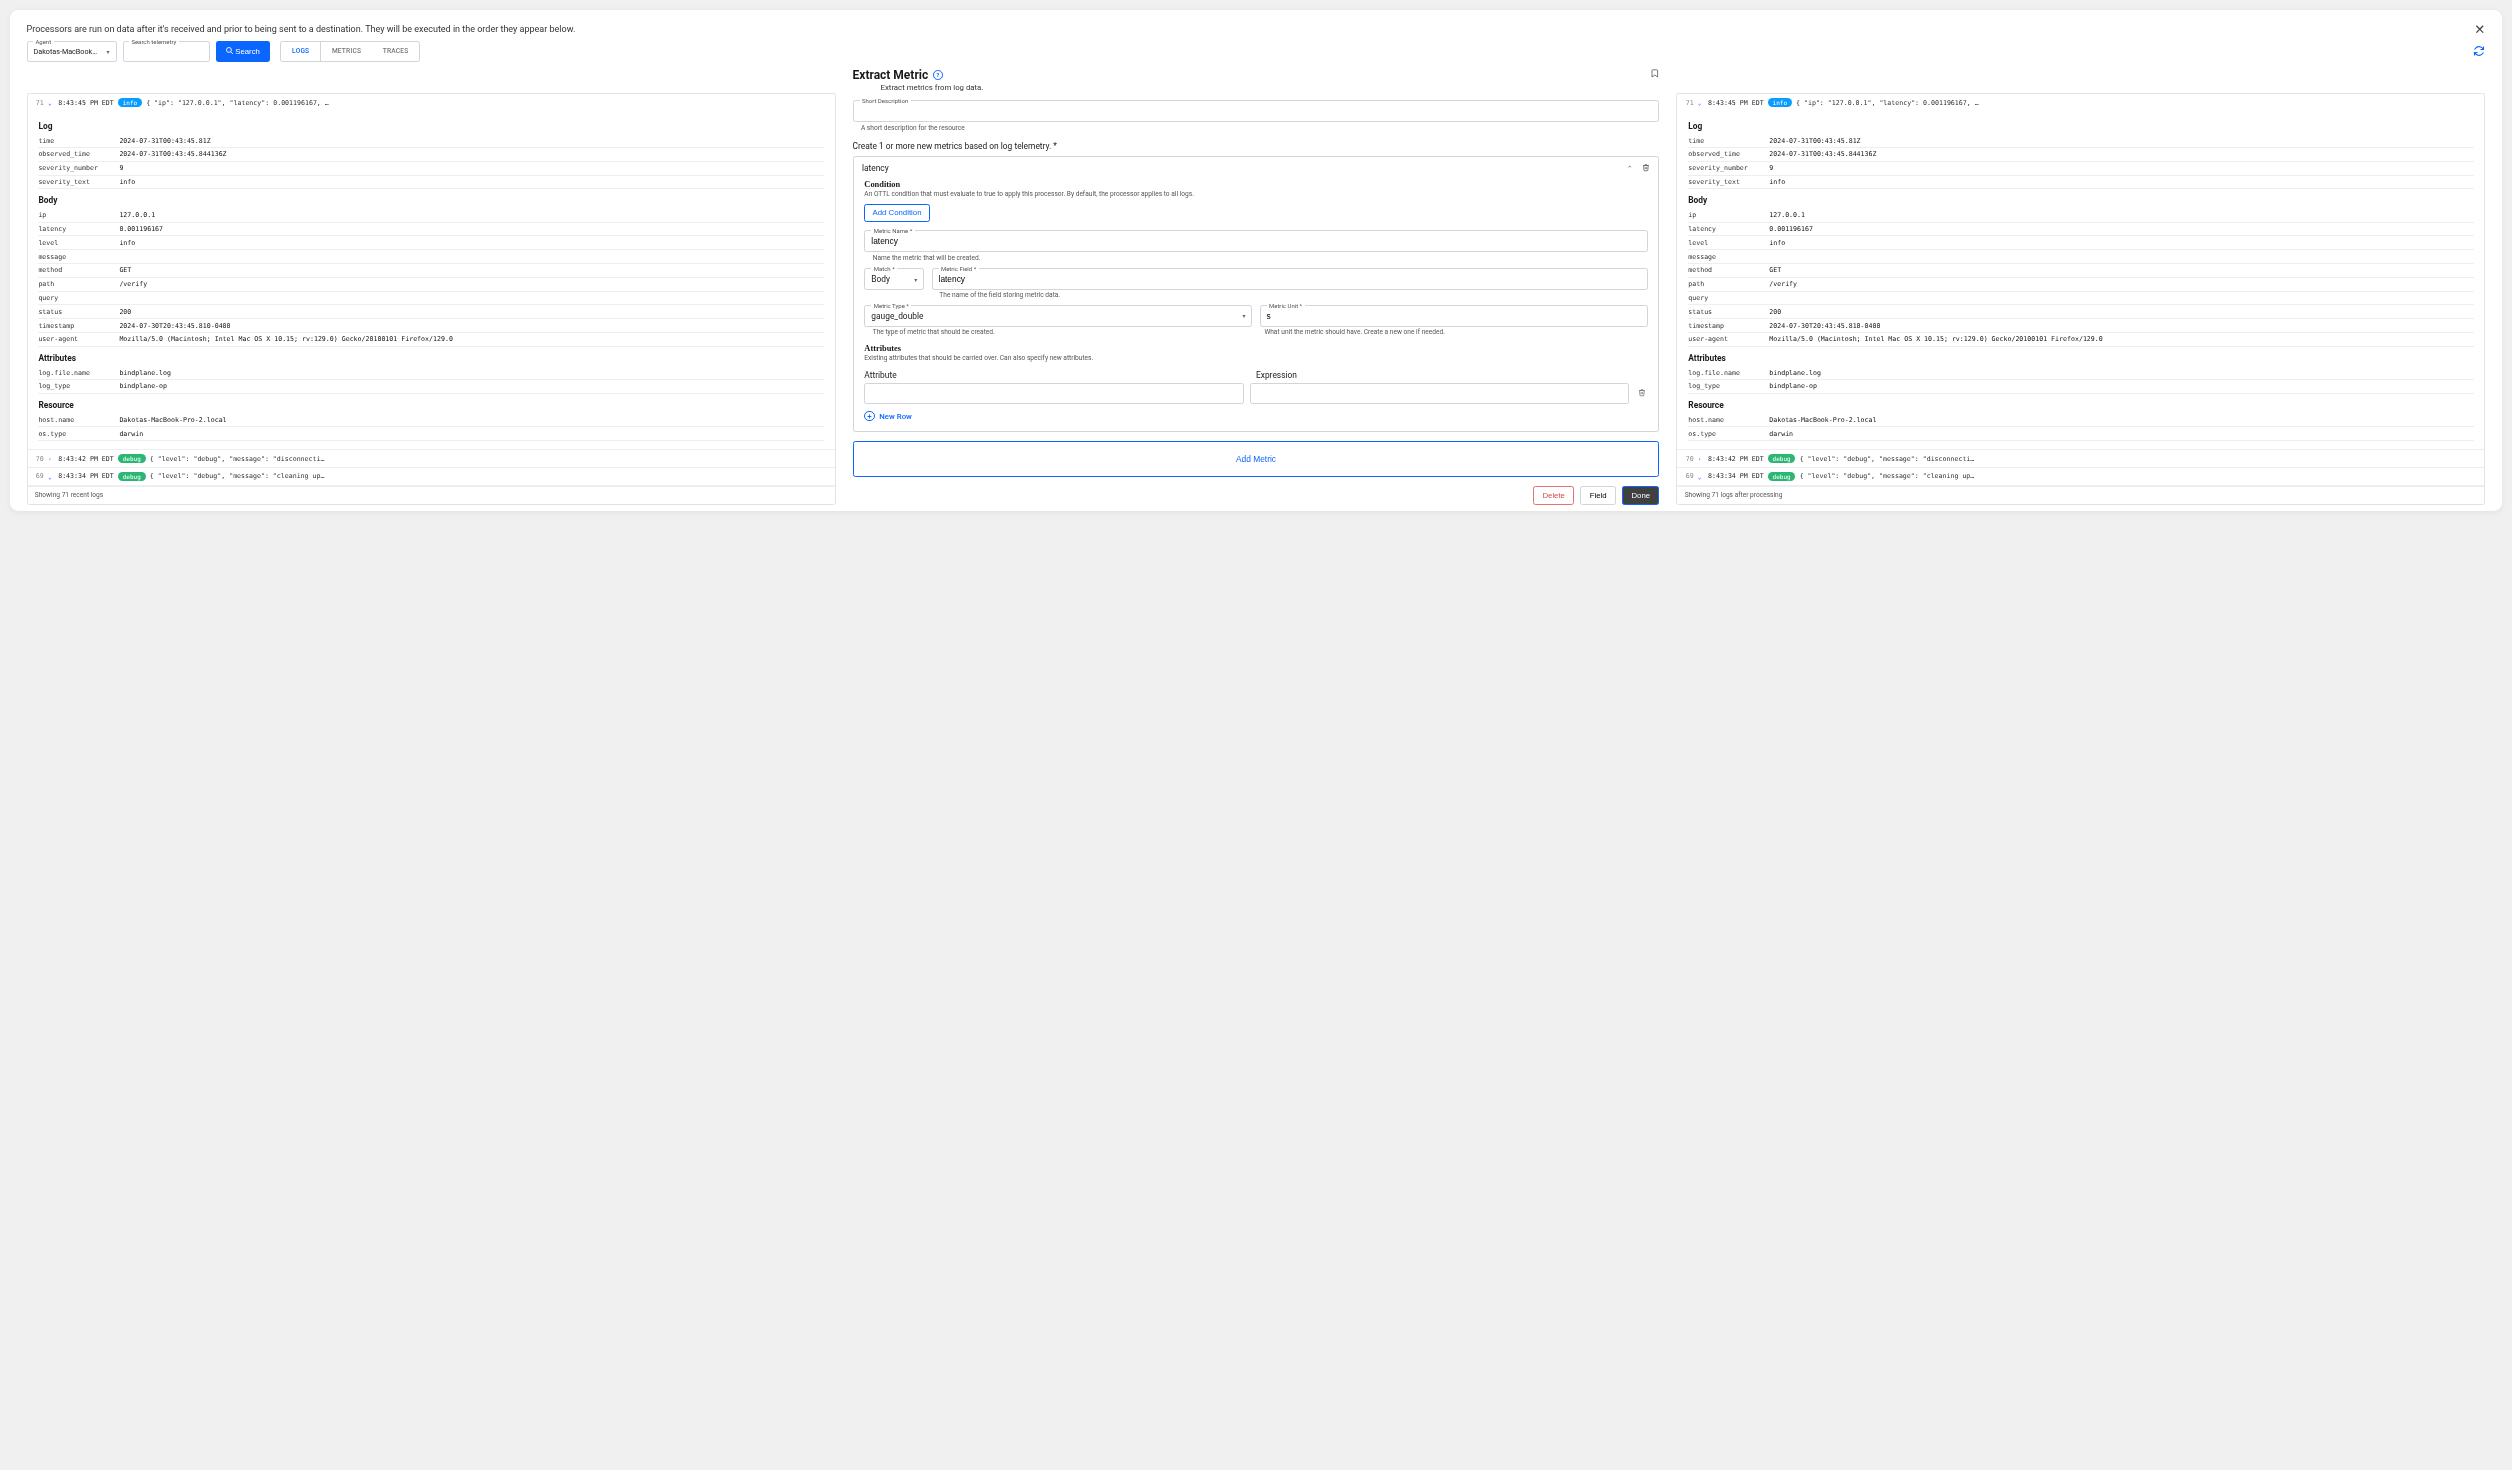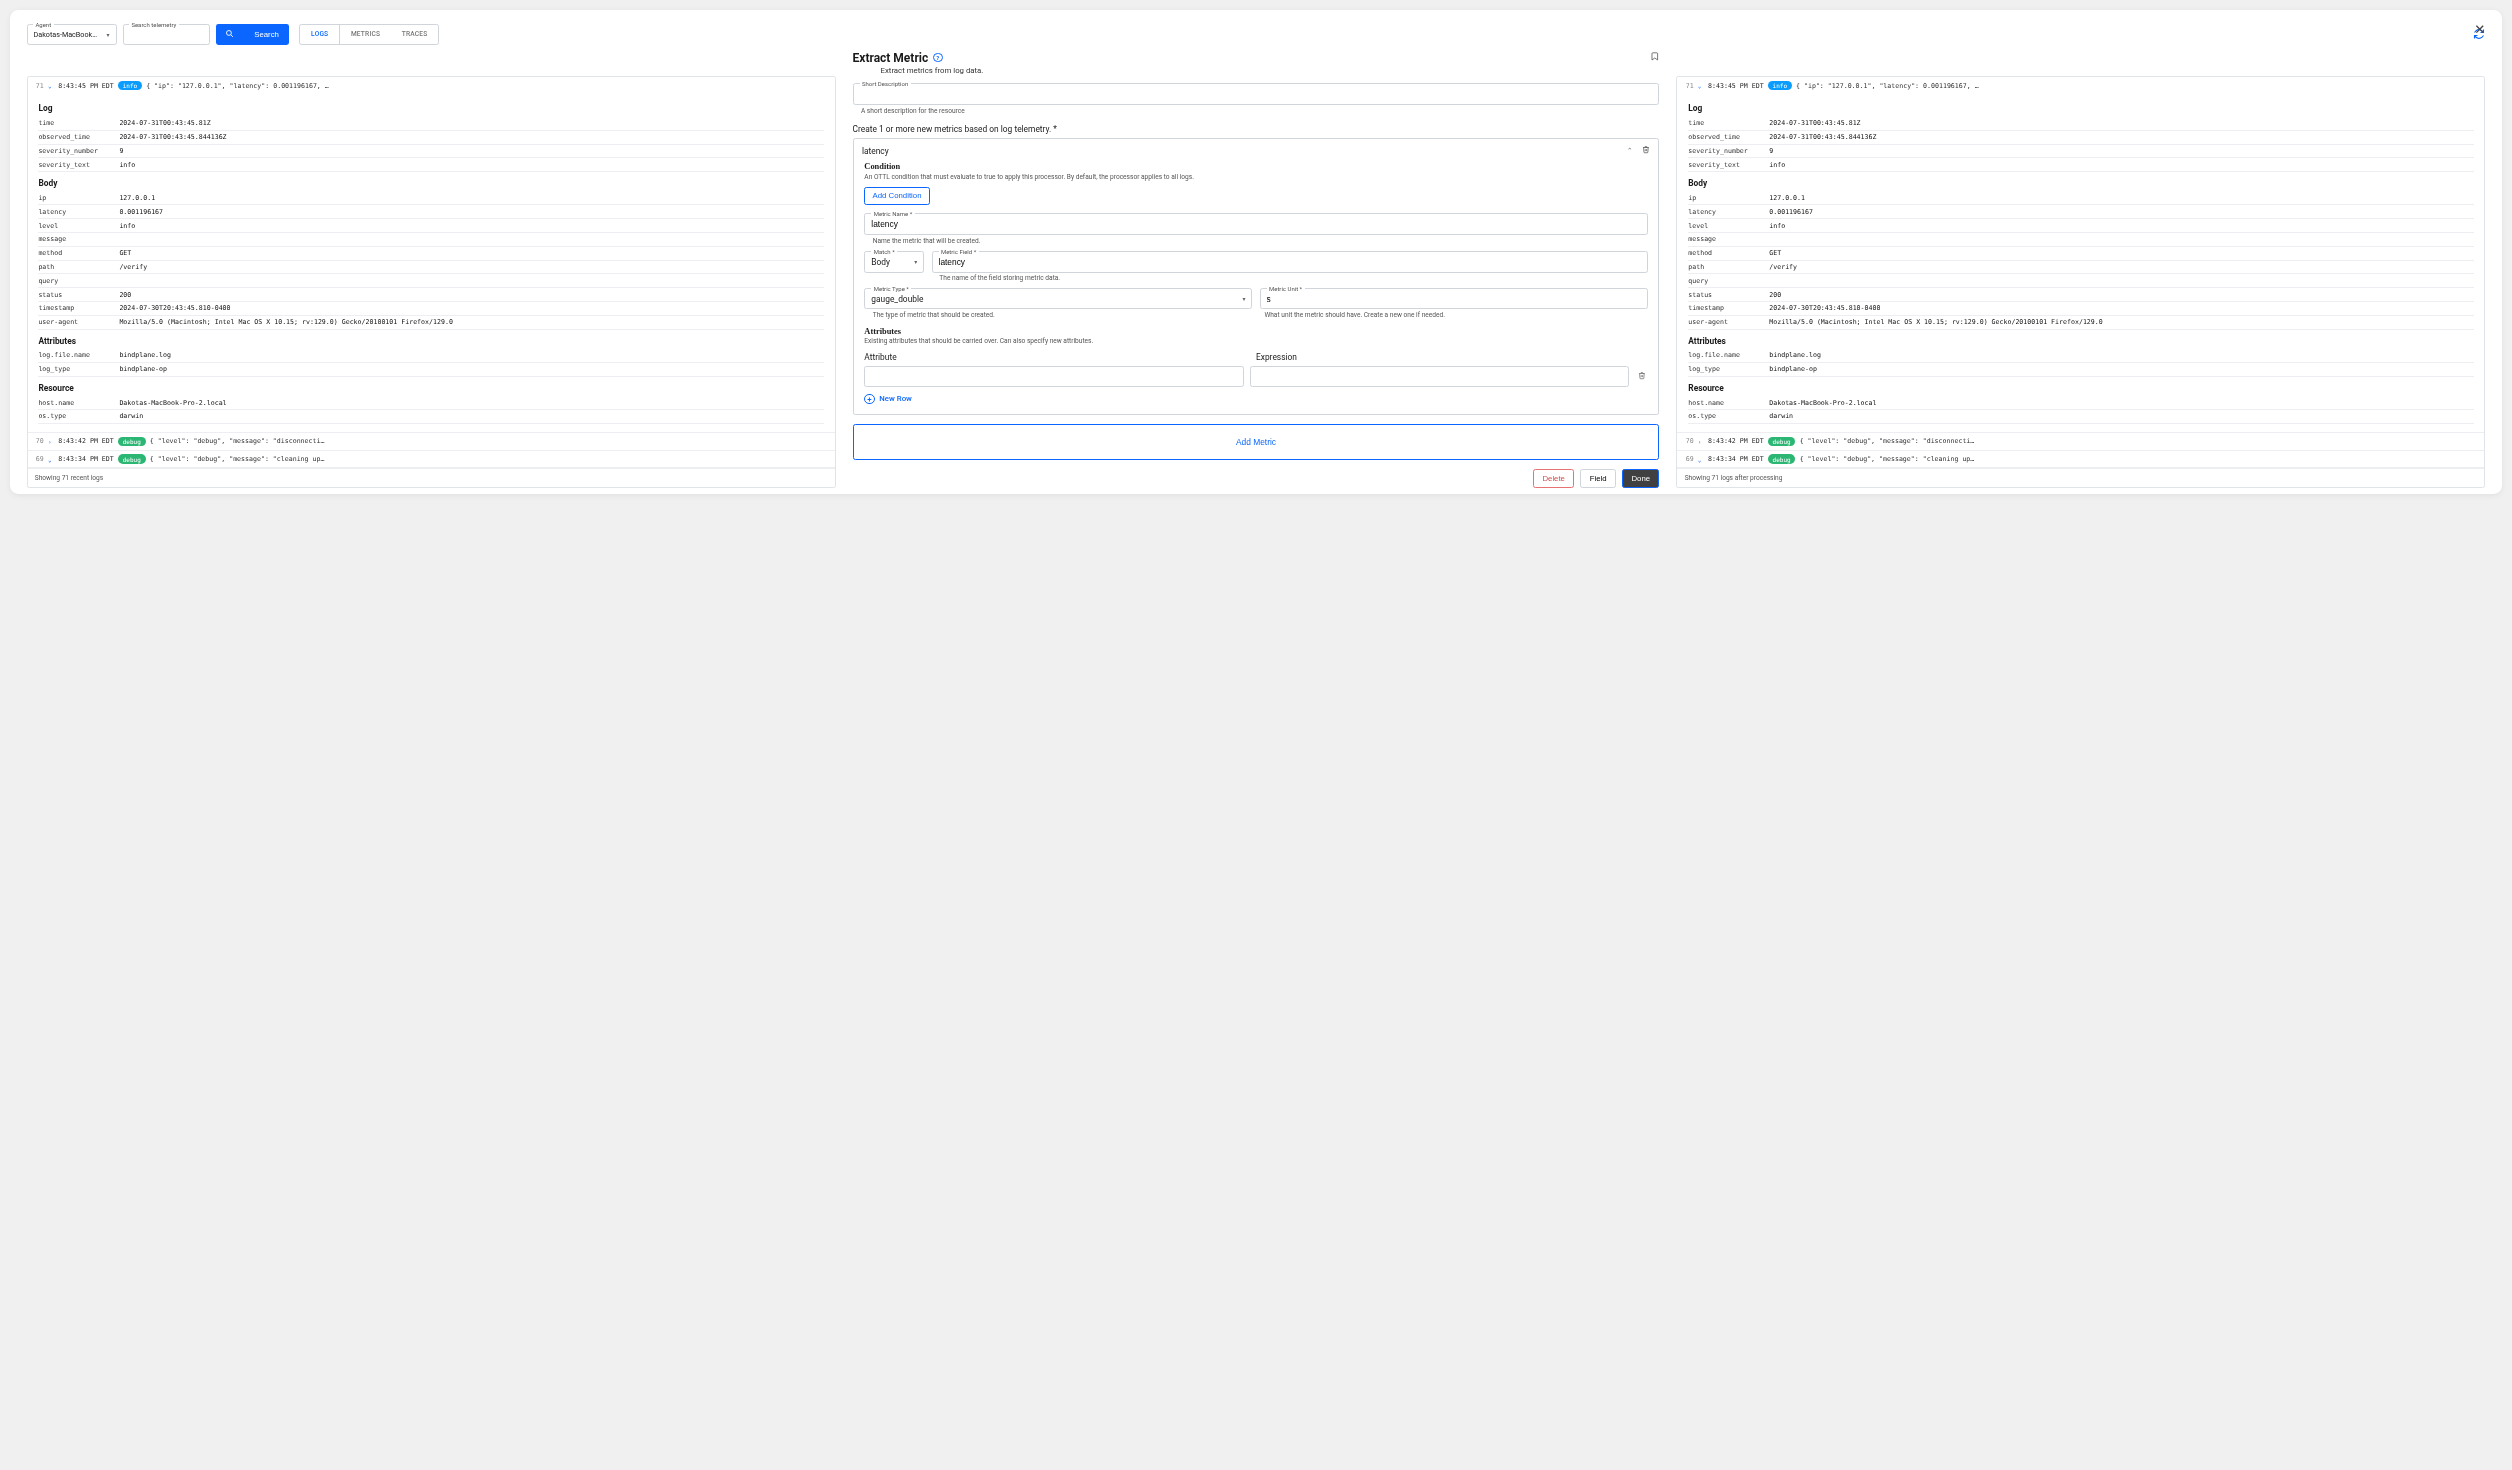--- a/index.html
+++ b/index.html
@@ -66,21 +66,21 @@
     background: #0a66ff;
     color:#fff;
     border:0;
     border-radius: 2.4px;
     padding: 0 9.6px;
     font-size:7.8px;
     font-weight:500;
     cursor:pointer;
     display:flex;
     align-items:center;
-    gap:20px;
+    gap:1px;
   }
   .search-btn .mag { font-size:8.4px; }
   .tabs {
     display:flex;
     border:0.6px solid #d0d4db;
     border-radius:2.4px;
     overflow:hidden;
     margin-left: 4.8px;
   }
   .tabs .tab {
@@ -243,20 +243,21 @@
   }
   .btn.danger { border-color:#e67272; color:#d34b4b;}
   .btn.primary { background:#404040; color:#fff; border-color:#0a66ff; font-weight:500;}
 </style>
 </head>
 <body>
 
 <div class="frame">
   <span class="close-icon">✕</span>
 
+  <div class="page-desc">Processors are run on data after it's received and prior to being sent to a destination. They will be executed in the order they appear below.</div>
 
   <div class="toolbar">
     <div class="fieldbox agent-select">
       <span class="label">Agent</span>
       <span class="val">Dakotas-MacBook-Pro-2....</span>
       <span class="caret">▾</span>
     </div>
     <div class="fieldbox search-box">
       <span class="label">Search telemetry</span>
     </div>

